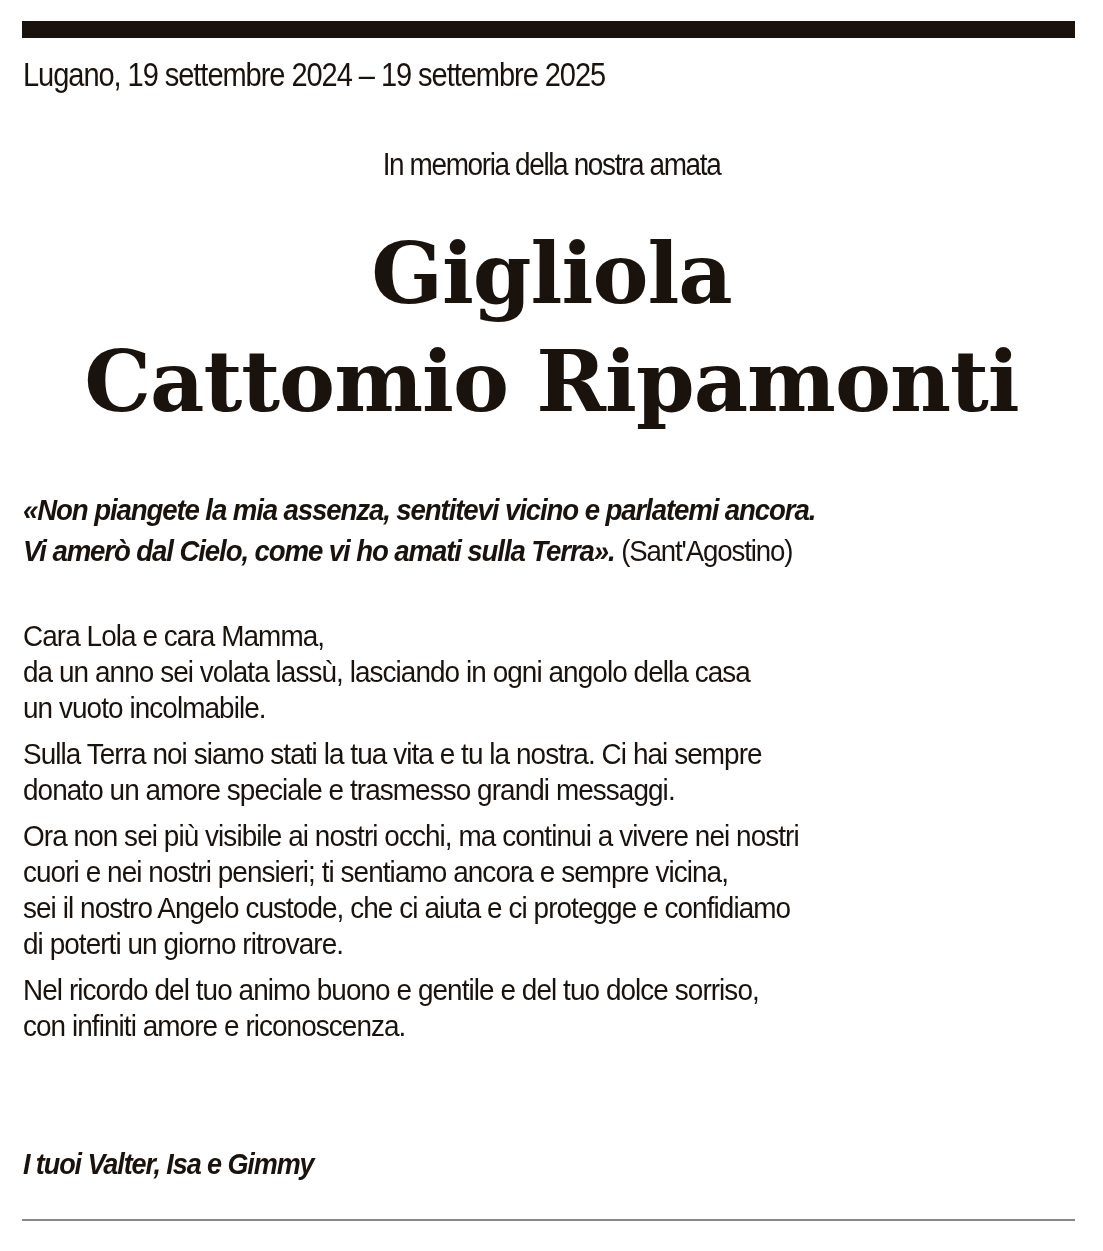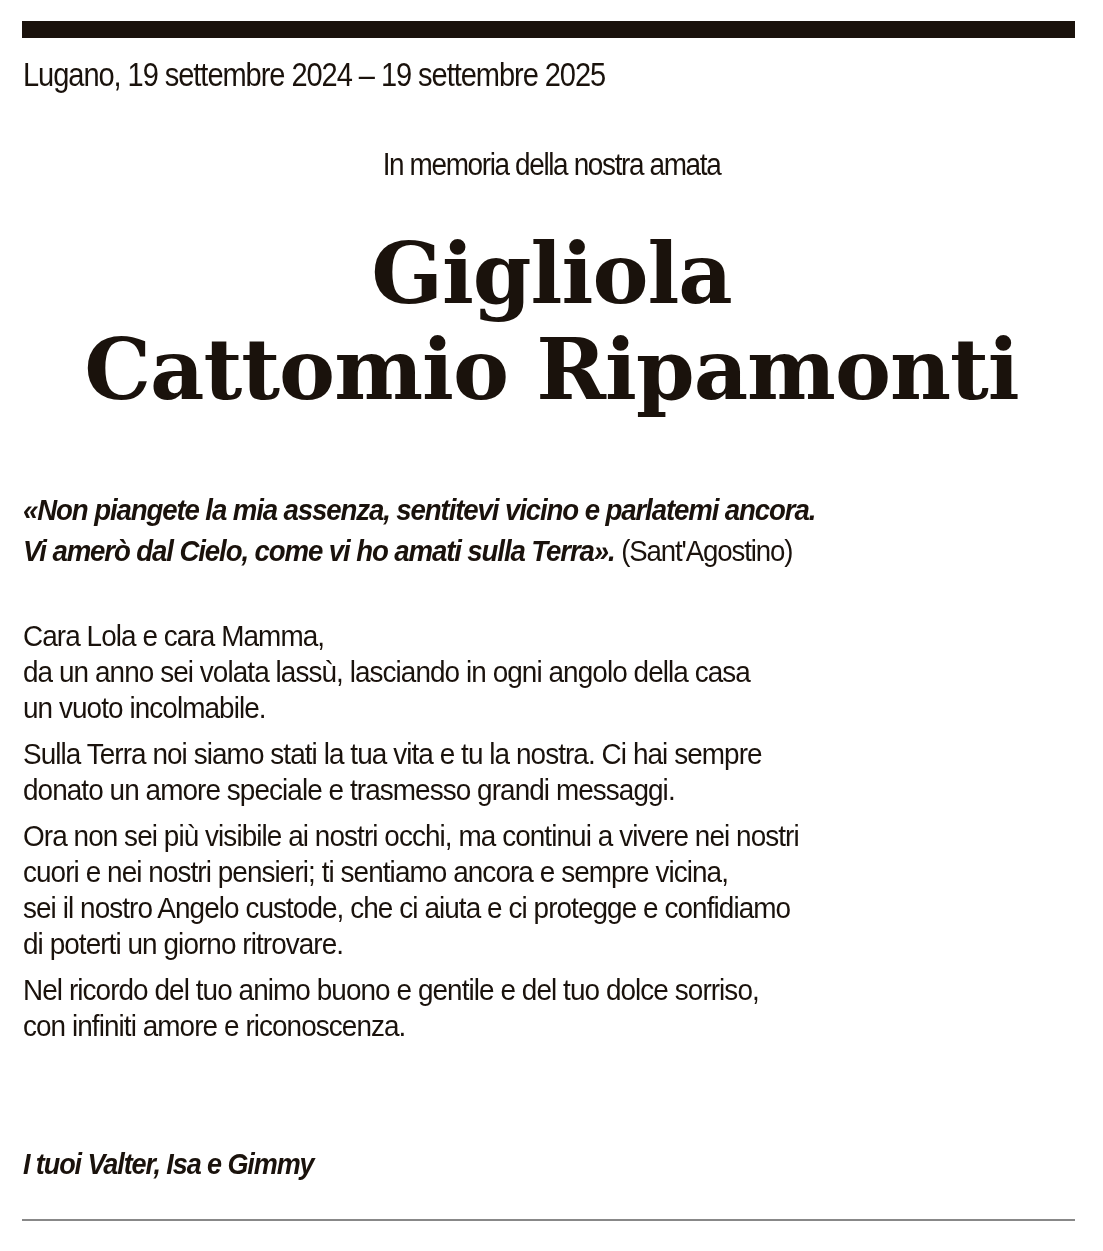--- a/index.html
+++ b/index.html
@@ -2,21 +2,21 @@
 <html><head>
   <meta charset="utf-8">
   <style>
     html, body { margin: 0; padding: 0; background: #ffffff; }
     body { width: 1103px; height: 1251px; position: relative; overflow: hidden; color: #1a120c; }
     .top-rule { position: absolute; left: 22px; top: 21px; width: 1053px; height: 17px; background: #1a120c; }
     .place-date { position: absolute; left: 23px; top: 56px; font-family: "Liberation Sans Narrow", "Liberation Sans", sans-serif; font-size: 33px; letter-spacing: -1.2px; transform: scaleX(0.88); transform-origin: left center; white-space: nowrap; }
     .intro { position: absolute; left: 0; width: 1103px; top: 147px; text-align: center; font-family: "Liberation Sans", sans-serif; font-size: 31px; letter-spacing: -1.5px; transform: scaleX(0.9); }
     .name { position: absolute; left: 0; width: 1103px; text-align: center; font-family: "DejaVu Serif", serif; font-weight: bold; font-size: 84px; letter-spacing: -1px; line-height: 1; }
     .name1 { top: 232px; }
-    .name2 { top: 328px; }
+    .name2 { top: 340px; }
     .quote { position: absolute; left: 23px; top: 489px; font-family: "Liberation Sans", sans-serif; font-size: 30px; line-height: 41px; letter-spacing: -1.2px; white-space: nowrap; transform: scaleX(0.92); transform-origin: left top; }
     .quote .it { font-style: italic; font-weight: bold; }
     .body { position: absolute; left: 23px; top: 618px; font-family: "Liberation Sans", sans-serif; font-size: 30px; line-height: 36px; letter-spacing: -1px; transform: scaleX(0.93); transform-origin: left top; }
     .para { margin: 0 0 10px 0; white-space: pre-line; }
     .sign { position: absolute; left: 23px; top: 1147px; font-family: "Liberation Sans", sans-serif; font-style: italic; font-weight: bold; font-size: 30px; letter-spacing: -1.2px; transform: scaleX(0.9); transform-origin: left top; }
     .bottom-rule { position: absolute; left: 22px; top: 1219px; width: 1053px; height: 2px; background: #888888; }
   </style>
 </head>
 <body>
 

